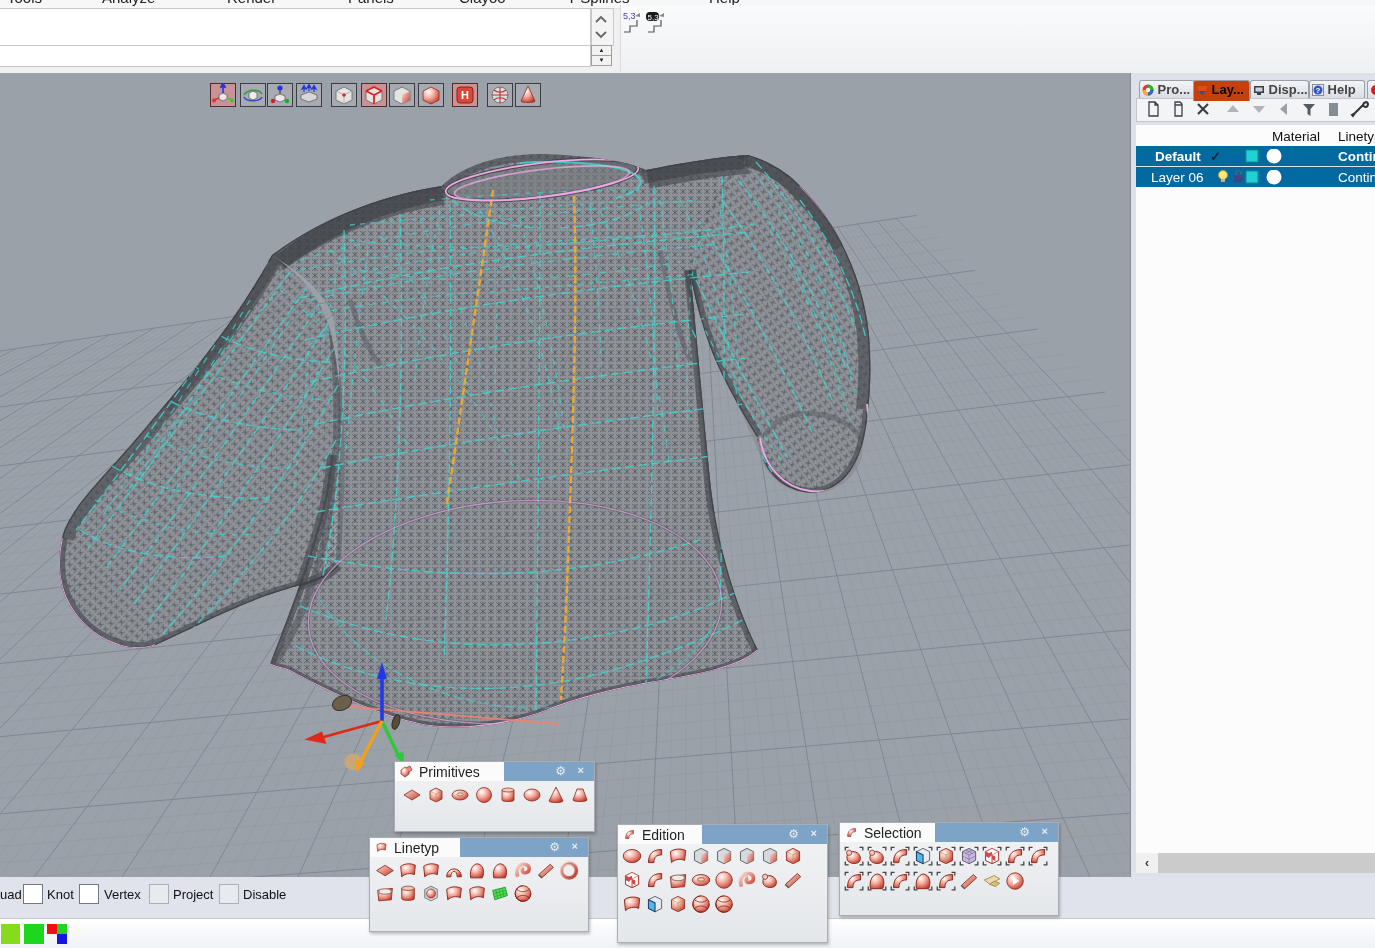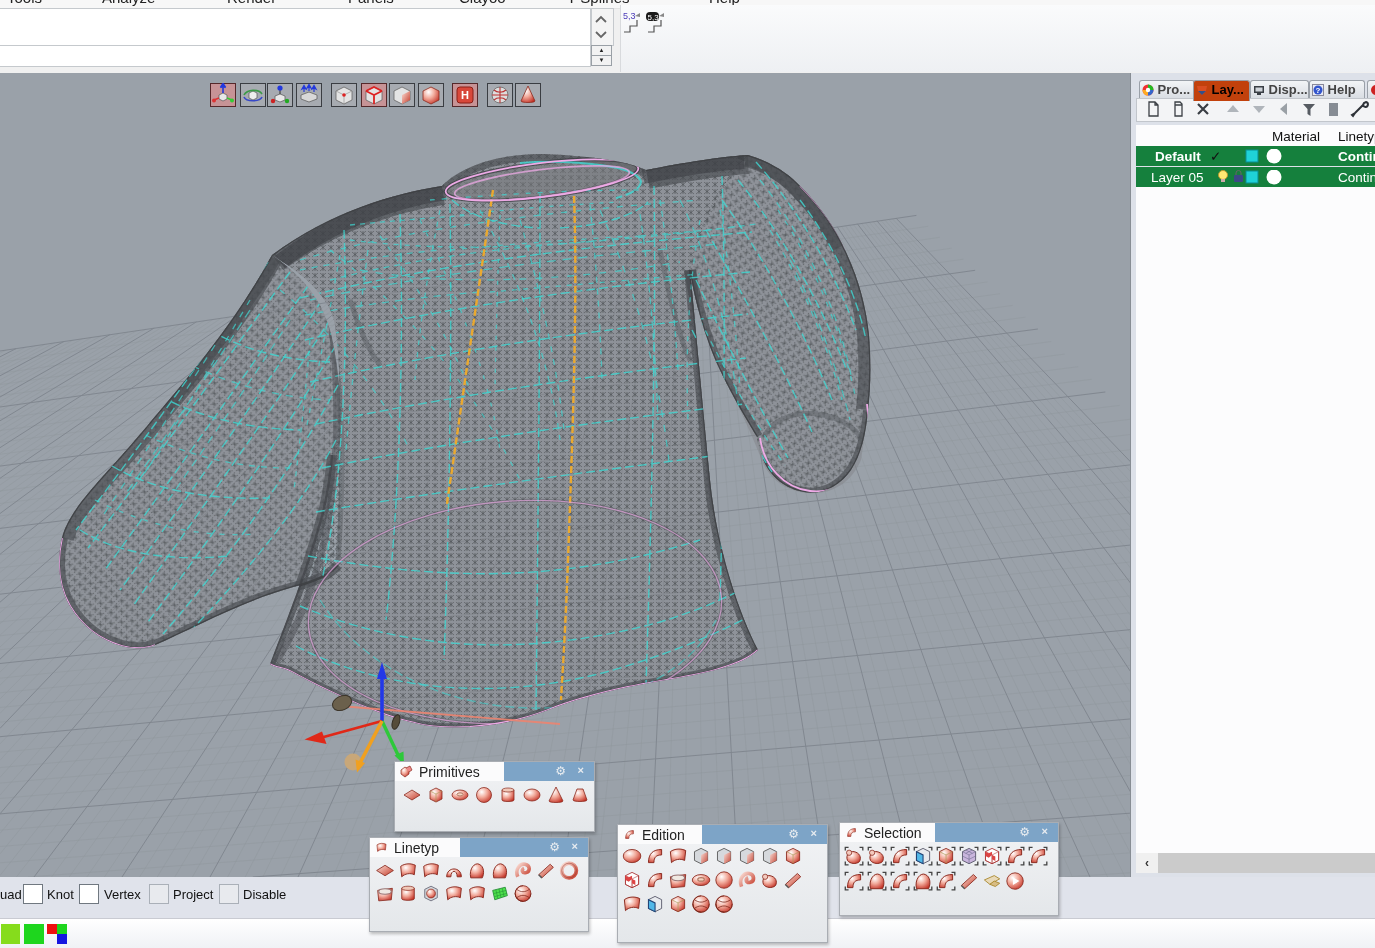--- a/index.html
+++ b/index.html
@@ -31,21 +31,21 @@
   
   #sidebar{left:1131px;top:73px;width:244px;height:804px;background:#dde1e9;}
   .tab{position:absolute;top:7px;height:17px;border:1px solid #9aa0a8;border-bottom:none;
        border-radius:3px 3px 0 0;background:linear-gradient(#f2f4f6,#d8dce2);
        font-size:13px;color:#444;padding:1px 2px 0 2px;white-space:nowrap;overflow:hidden;font-weight:bold;}
   .tab.active{background:#c2410c;color:#000;height:19px;z-index:3;}
   #paneltools{position:absolute;left:5px;top:25px;width:239px;height:22px;background:#f3f4f6;
               border:1px solid #c2c6cc;border-right:none;}
   #layerhead{position:absolute;left:5px;top:52px;width:239px;height:22px;background:#fcfcfd;
              border-bottom:1px solid #d0d4d8;font-size:13.5px;color:#111;}
-  .lrow{position:absolute;left:5px;width:239px;height:20px;background:#15803d;color:#fff;font-size:13.5px;}
+  .lrow{position:absolute;left:5px;width:239px;height:20px;background:#0369a1;color:#fff;font-size:13.5px;}
   #layerbody{position:absolute;left:5px;top:114px;width:239px;height:666px;background:#fcfcfd;}
   #hscroll{position:absolute;left:5px;top:780px;width:239px;height:20px;background:#cbcbcb;}
   #hscrollbtn{position:absolute;left:0px;top:0px;width:22px;height:20px;background:#f0f0f0;
               color:#333;font-size:12px;text-align:center;line-height:20px;font-weight:bold;}
   
   .fpanel{position:absolute;z-index:20;background:linear-gradient(#f2f3f5,#e4e7ea);
           border:1px solid #a9adb3;box-shadow:1px 2px 3px rgba(0,0,0,0.25);}
   .ftitle{position:absolute;left:0;top:0;right:0;height:19px;background:#7da4c7;}
   .ftab{position:absolute;left:0;top:0;height:19px;background:#fbfbfc;
         font-size:14px;color:#222;}
@@ -854,21 +854,21 @@
   <div class="lrow" style="top:73px">
     <b style="position:absolute;left:19px;top:3px">Default</b>
     <span style="position:absolute;left:74px;top:2px;color:#111">✓</span>
         <svg style="position:absolute;left:108px;top:3px" width="40" height="15">
       <rect x="2" y="1" width="12" height="12" fill="#1fd2d8" stroke="#0b8d92"></rect>
       <circle cx="30" cy="7" r="7.5" fill="#fff"></circle>
     </svg>
     <b style="position:absolute;left:202px;top:3px">Contin</b>
   </div>
   <div class="lrow" style="top:93.5px">
-    <span style="position:absolute;left:15px;top:3px">Layer 05</span>
+    <span style="position:absolute;left:15px;top:3px">Layer 06</span>
     <svg style="position:absolute;left:80px;top:2px" width="30" height="16">
       <circle cx="7" cy="6" r="4.5" fill="#ffe873" stroke="#b99b2e"></circle>
       <rect x="5" y="10" width="4" height="3" fill="#caa"></rect>
       <rect x="18" y="6" width="9" height="7" rx="1" fill="#3c4886"></rect>
       <path d="M20,6 v-2 a2.5,2.5 0 0 1 5,0 v2" fill="none" stroke="#666"></path>
     </svg>
     <svg style="position:absolute;left:108px;top:3px" width="40" height="15">
       <rect x="2" y="1" width="12" height="12" fill="#1fd2d8" stroke="#0b8d92"></rect>
       <circle cx="30" cy="7" r="7.5" fill="#fff"></circle>
     </svg>

